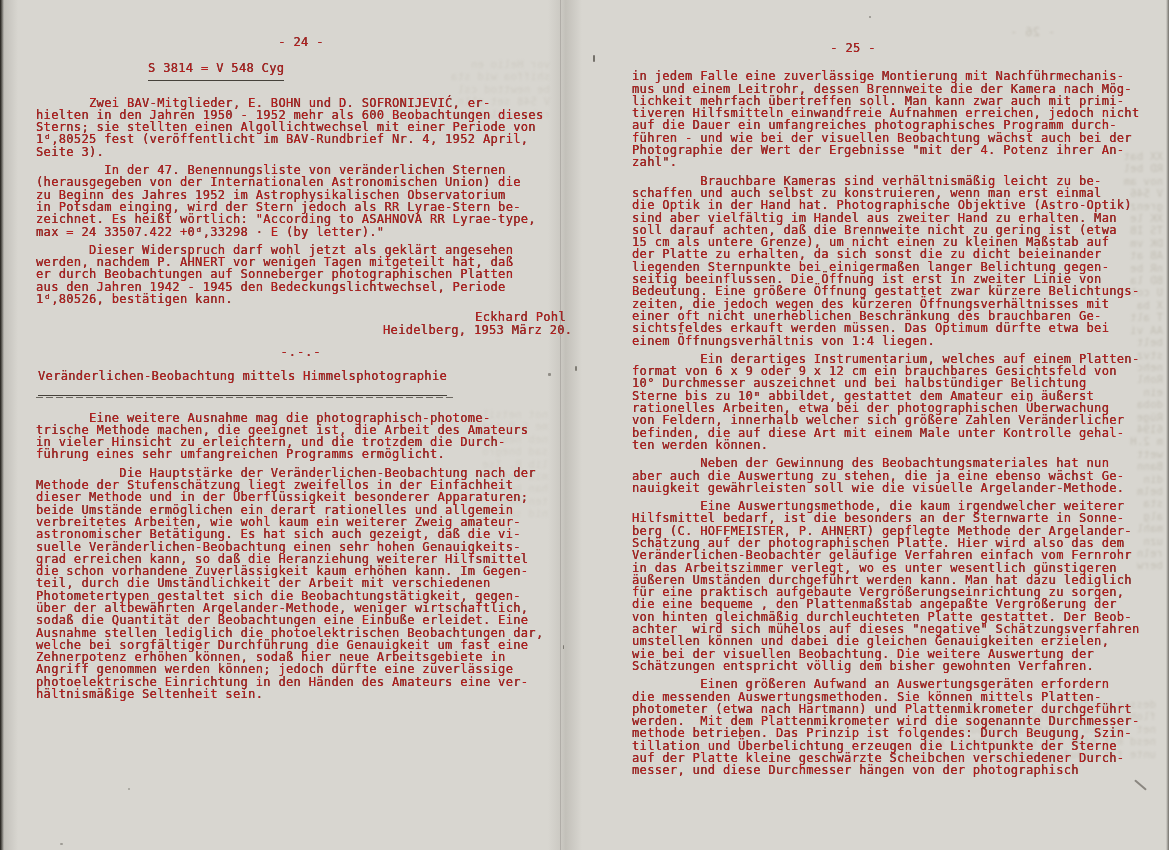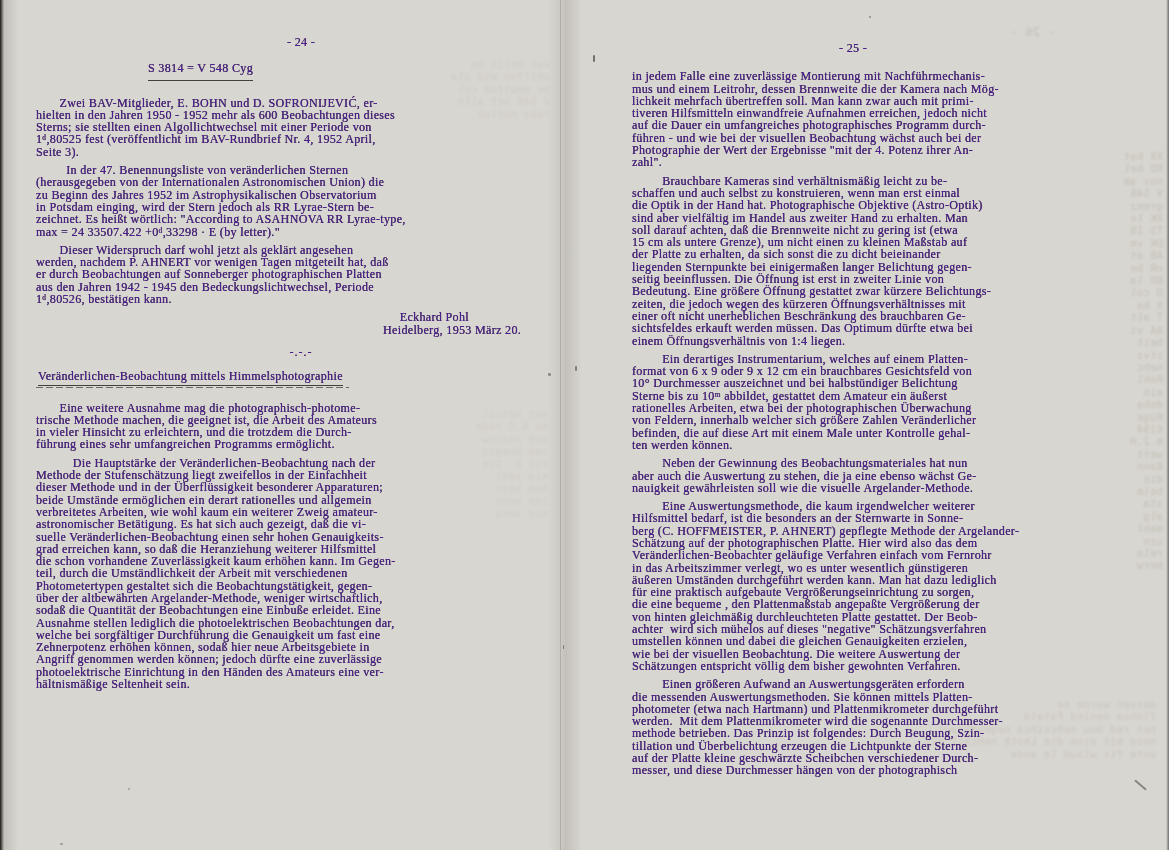--- a/index.html
+++ b/index.html
@@ -3,35 +3,34 @@
 <meta charset="utf-8">
 <style>
   html,body{margin:0;padding:0;background:#d8d6d0;}
   .scan{
     position:relative;width:1169px;height:850px;overflow:hidden;
     background:
       radial-gradient(130% 110% at 50% 42%, #f2f0ea 0%, #ecease3 55%, #e4e1d9 88%, #dedbd2 100%);
     font-family:"DejaVu Sans Mono","Liberation Mono",monospace;
   }
   .ink{
-    color:#4c1d95;
+    color:#b91c1c;
     text-shadow:0 0 .6px rgba(52,48,40,.85), .3px .3px .5px rgba(52,48,40,.35);
-    font-family:Liberation Serif, serif;
   }
   .page{position:absolute;font-size:12px;line-height:12.3px;letter-spacing:.35px;}
   .page-left{left:36px;top:36px;width:530px;}
   .page-right{left:632px;top:42px;width:530px;}
   .pagenum{text-align:center;margin:0 0 14px 0;}
   .page-right .pagenum{transform:translateX(-44px);margin-bottom:16px;}
   .doc-title{display:inline-block;margin:0 0 16px 112px;border-bottom:1.3px solid #45413a;padding-bottom:5px;}
   .para{white-space:pre;margin:0 0 6px 0;}
-  .signature{white-space:pre;margin:4px 0 10px 347px;}
+  .signature{white-space:pre;margin:4px 0 10px 347px;text-align:right;}
   .separator{text-align:center;margin:2px 0 10px 0;letter-spacing:1px;}
   .section-heading{display:inline-block;position:relative;margin:2px 0 16px 2px;
-    border-bottom:1.4px solid #45413a;padding-bottom:2px;}
+    border-bottom:1.4px solid #45413a;padding-bottom:12px;}
   .section-heading::after{
     content:"";position:absolute;left:-2px;right:-6px;bottom:-3.5px;height:1.4px;
     background:repeating-linear-gradient(90deg,#4a463e 0 7px,rgba(0,0,0,0) 7px 10px);
     opacity:.75;
   }
   .bleed{
     position:absolute;white-space:pre;color:#a69f8f;
     transform:scaleX(-1);filter:blur(1px);
     font-size:10.5px;line-height:12.4px;letter-spacing:.3px;
   }

